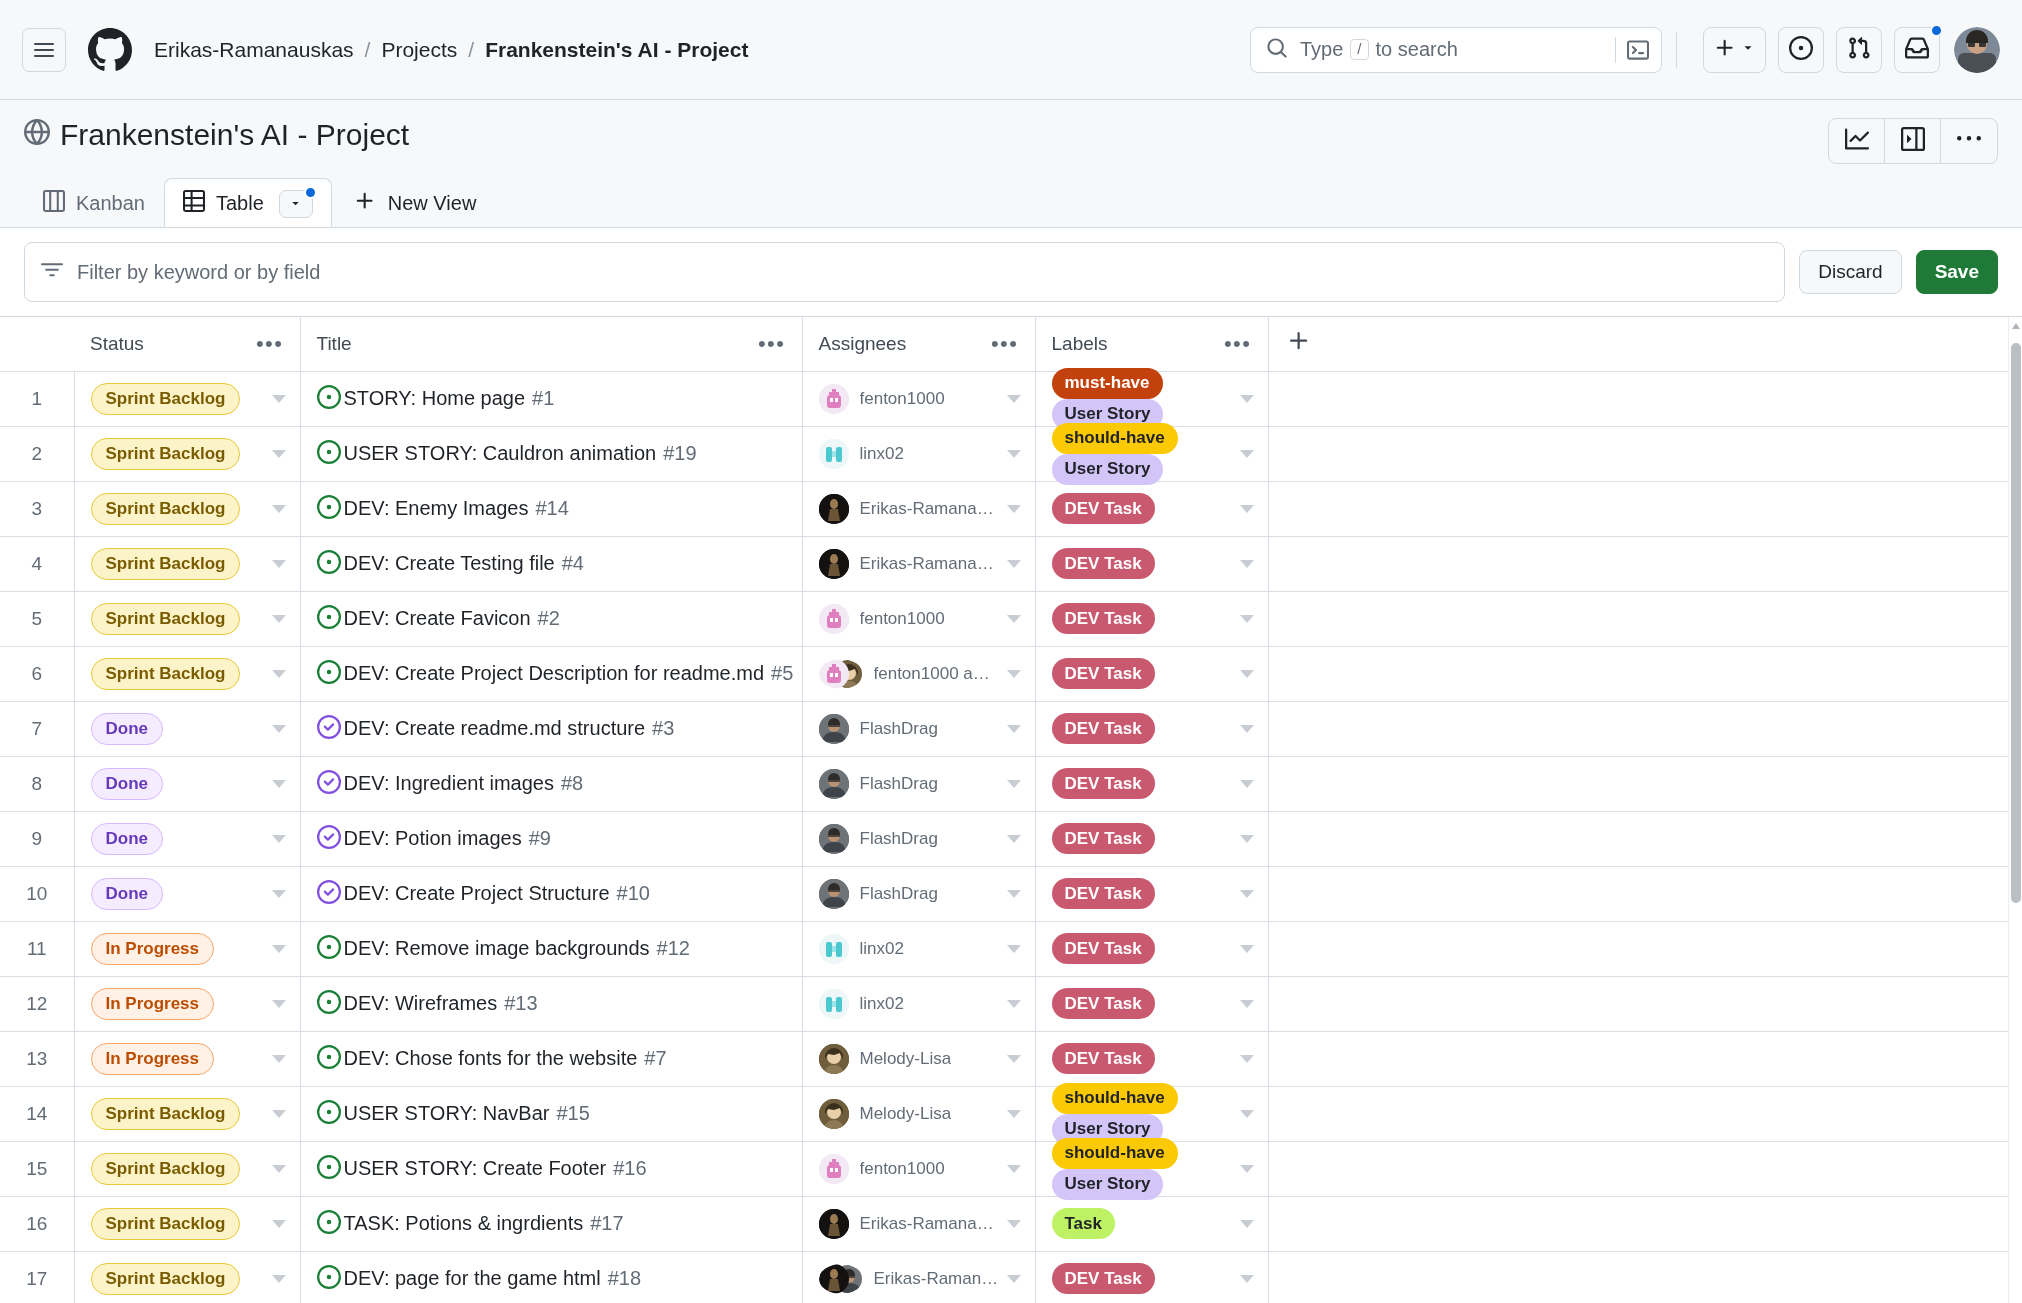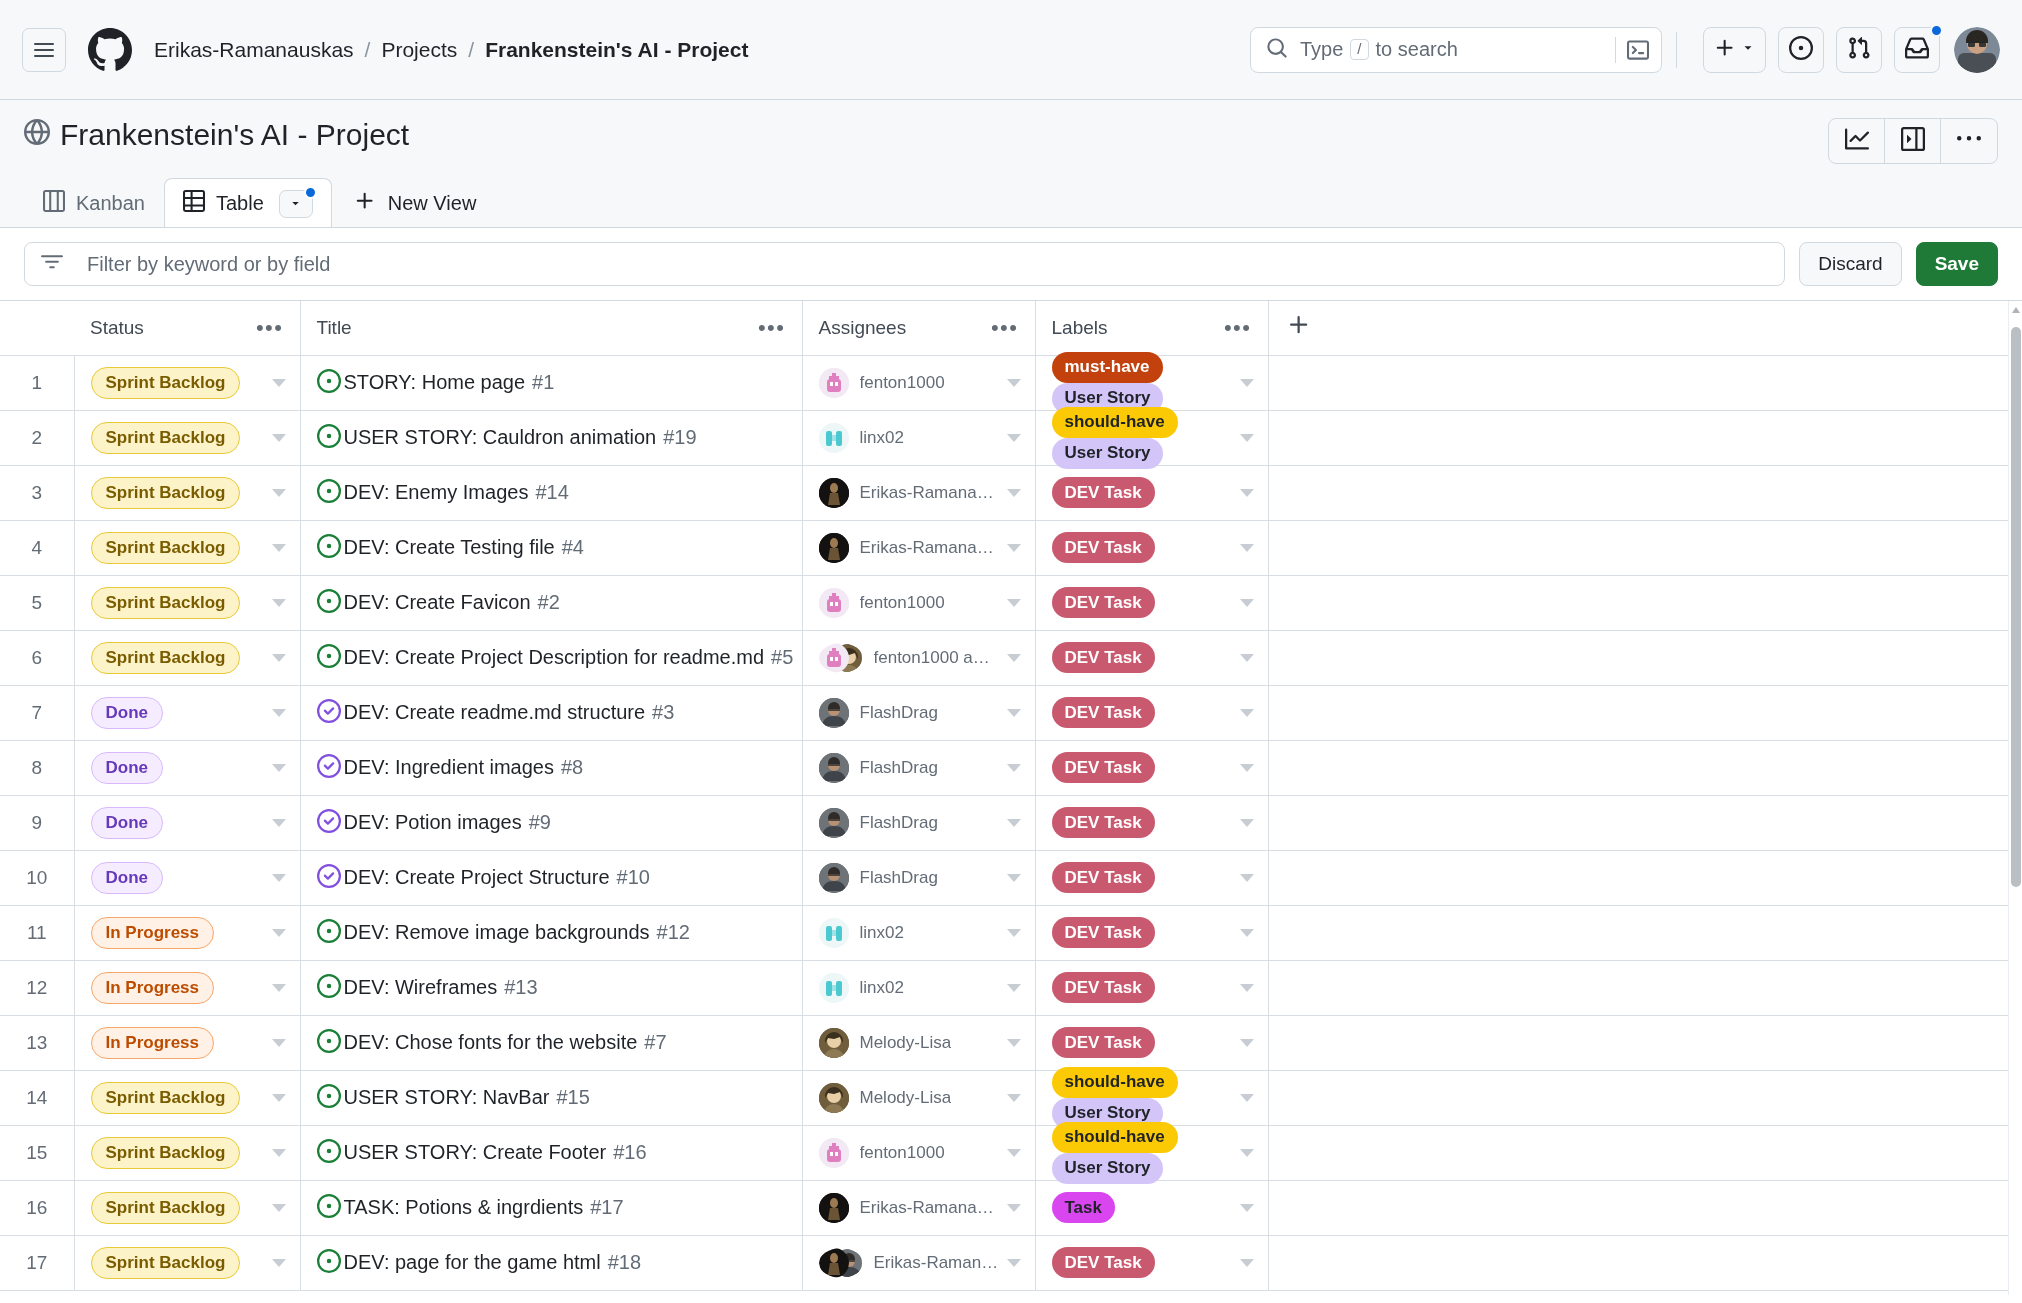--- a/index.html
+++ b/index.html
@@ -200,27 +200,27 @@
 
   
   .filter-row {
     background: #ffffff;
     padding: 14px 24px 14px 24px;
     display: flex; align-items: center; gap: 14px;
     border-bottom: 1px solid #d1d9e0;
   }
   .filter-input {
     flex: 1;
-    height: 44px;
+    height: 60px;
     border: 1px solid #d1d9e0;
     border-radius: 8px;
     background: #ffffff;
     display: flex; align-items: center;
     padding: 0 16px;
-    gap: 24px;
+    gap: 14px;
     cursor: text;
   }
   .filter-input .ph { font-size: 20px; color: #636c76; }
   .btn {
     height: 44px;
     padding: 0 18px;
     border-radius: 8px;
     font-size: 19px;
     display: flex; align-items: center; justify-content: center;
     cursor: pointer;
@@ -323,21 +323,21 @@
     border-radius: 16px;
     font-size: 17px;
     font-weight: 700;
     white-space: nowrap;
     margin-right: 7px;
   }
   .lbl.dev-task    { background: #c9596f; color: #ffffff; }
   .lbl.must-have   { background: #c2410c; color: #ffffff; text-align: center; }
   .lbl.should-have { background: #fbca04; color: #1f2328; }
   .lbl.user-story  { background: #d4c5f9; color: #1f2328; }
-  .lbl.task        { background: #d946ef; color: #1f2328; }
+  .lbl.task        { background: #bef264; color: #1f2328; }
 
   .title-cell { display: flex; align-items: center; gap: 3px; }
   .title-text { font-size: 20px; color: #1f2328; white-space: nowrap; }
   .title-num  { font-size: 20px; color: #636c76; margin-left: 7px; }
 
   .assignee { display: flex; align-items: center; gap: 11px; min-width: 0; }
   .assignee .name {
     font-size: 17px; color: #636c76;
     white-space: nowrap; overflow: hidden; text-overflow: ellipsis;
   }

